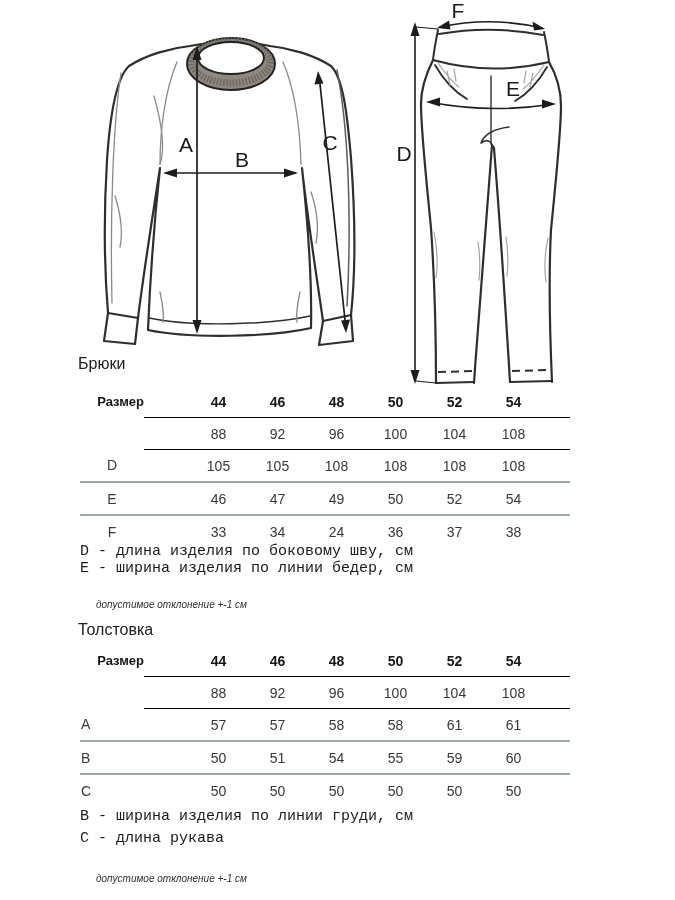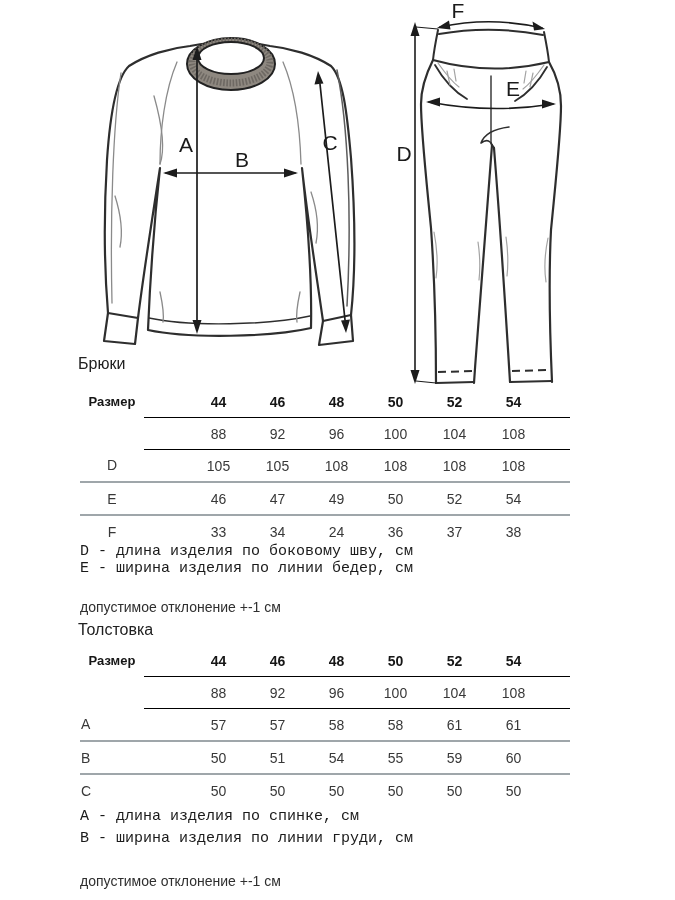--- a/index.html
+++ b/index.html
@@ -17,30 +17,30 @@
   table.sizes{
     position:absolute;left:80px;width:490px;border-collapse:collapse;table-layout:fixed;
   }
   #table-trousers{top:386px;}
   #table-hoodie{top:645px;}
   table.sizes th,table.sizes td{
     height:31px;padding:0;margin:0;text-align:center;vertical-align:middle;
     font-size:14px;color:#383838;font-weight:normal;
   }
   table.sizes th{font-weight:bold;color:#161616;}
-  table.sizes .lbl{text-align:center;}
+  table.sizes .lbl{text-align:right;}
   table.sizes th.lbl{font-size:13px;}
   #table-trousers td.lbl{text-align:center;}
   #table-hoodie td.lbl{text-align:left;padding-left:1px;}
   tr.partial > th:not(.lbl), tr.partial > td:not(.lbl){border-bottom:1px solid #000000;}
   tr.full > td, tr.full > th{border-bottom:2px solid #9fa6aa;}
   .legend{position:absolute;left:80px;font-size:15px;color:#1a1a1a;font-family:Liberation Mono, monospace;}
   #legend-trousers{top:543px;line-height:17px;}
   #legend-hoodie{top:806px;line-height:22px;}
-  .tolerance{position:absolute;left:80px;font-size:14px;color:#2f2f2f;}
+  .tolerance{position:absolute;left:96px;font-size:10px;color:#2f2f2f;font-style:italic;}
   #tolerance-trousers{top:599px;}
   #tolerance-hoodie{top:873px;}
 </style>
 </head>
 <body>
 
 <div class="page">
 
   <svg id="sweatshirt-svg" width="345" height="360" viewBox="0 0 345 360" aria-hidden="true">
     <g fill="none" stroke="#2e2e2e" stroke-width="2.2" stroke-linecap="round" stroke-linejoin="round">
@@ -291,18 +291,18 @@
       <td>50</td>
       <td>50</td>
       <td>50</td>
       <td>50</td>
       <td></td>
     </tr>
   </tbody>
     </table>
 
   <div class="legend" id="legend-hoodie">
-    <div>A - длина изделия по спинке, см</div>
     <div>B - ширина изделия по линии груди, см</div>
+    <div>C - длина рукава</div>
   </div>
   <div class="tolerance" id="tolerance-hoodie">допустимое отклонение +-1 см</div>
 
 </div>
 
 </body></html>

